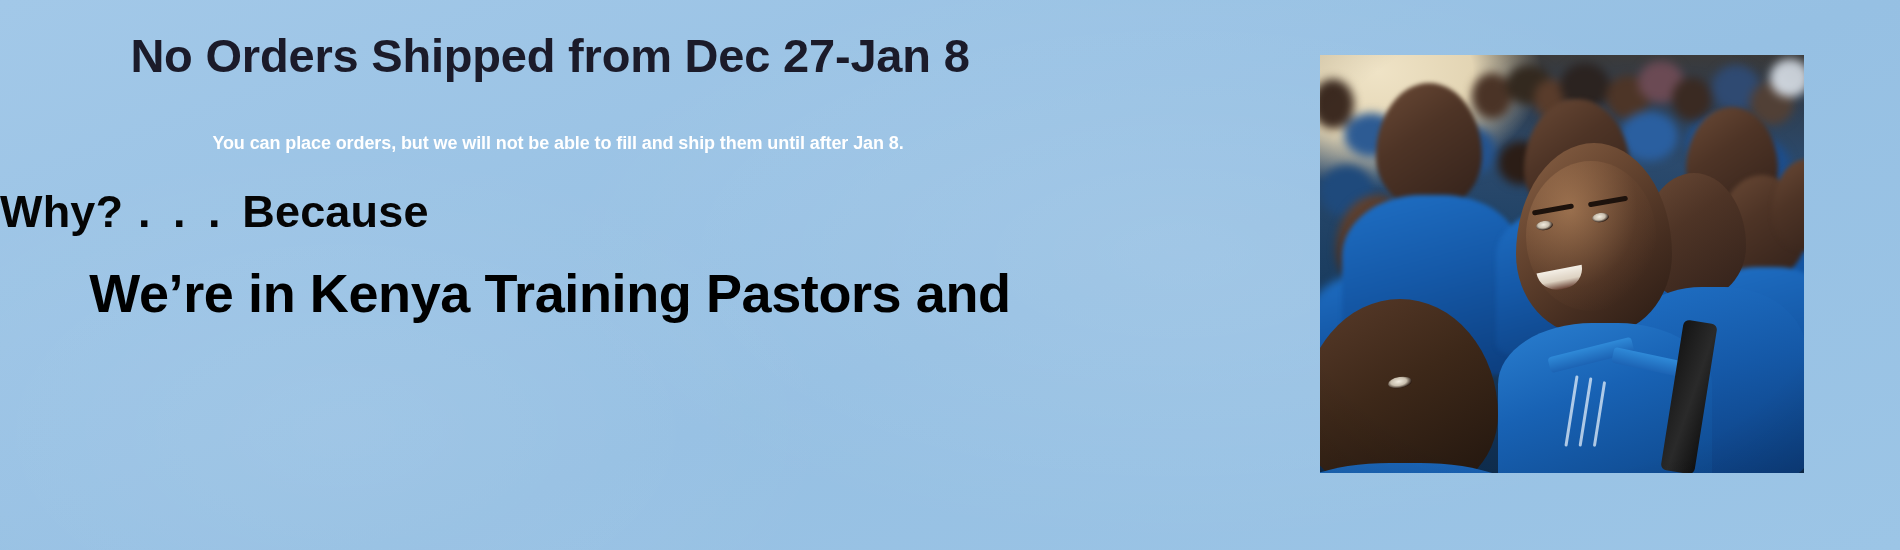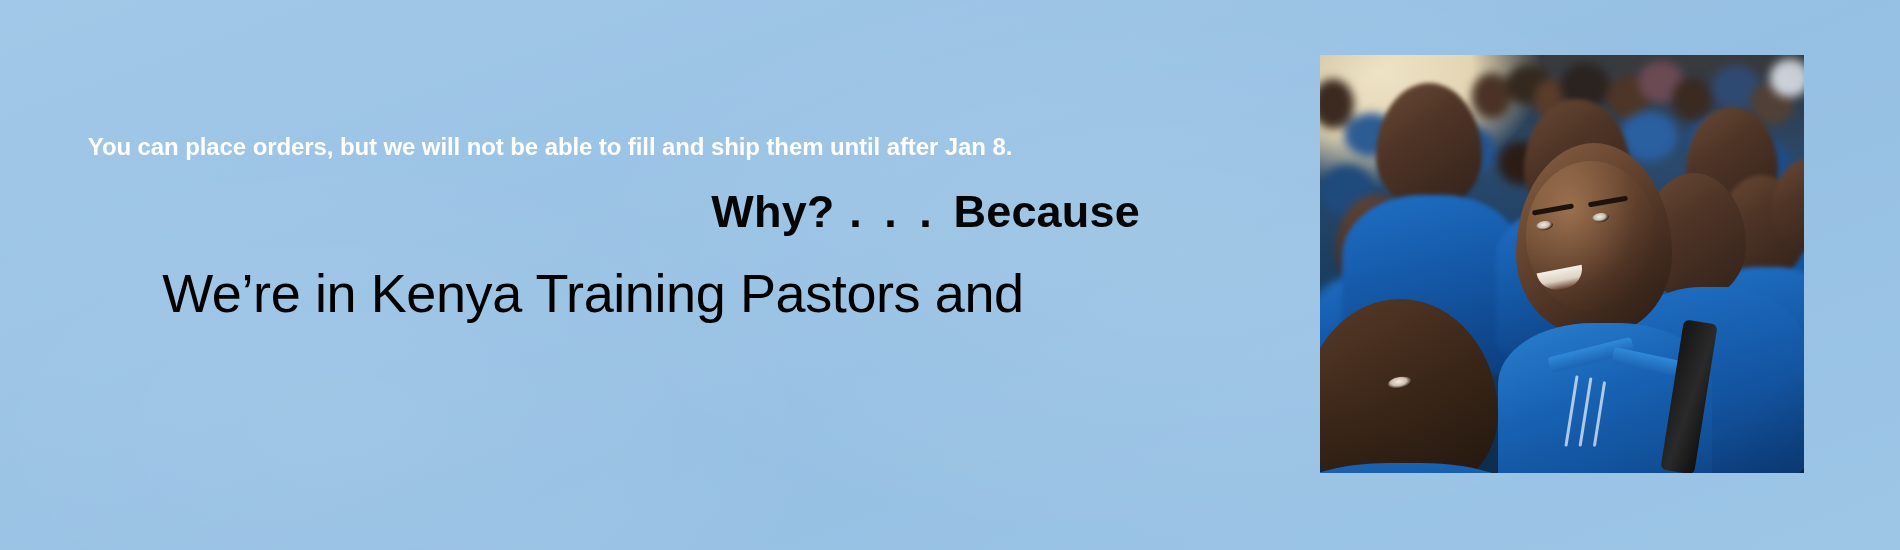--- a/index.html
+++ b/index.html
@@ -46,55 +46,55 @@
     letter-spacing: -0.2px;
     white-space: nowrap;
   }
 
   .subheadline {
     position: absolute;
     left: 0;
     top: 133px;
     width: 1100px;
     text-align: center;
-    font-size: 24px;
+    font-size: 18px;
     font-weight: bold;
     color: #ffffff;
     letter-spacing: -0.1px;
     white-space: nowrap;
+    padding-left: 8px;
   }
 
   .why-line {
     position: absolute;
     left: 0;
     top: 186px;
     width: 1140px;
-    text-align: right;
+    text-align: left;
     font-size: 45px;
     font-weight: bold;
     color: #050505;
     letter-spacing: 0.2px;
     white-space: nowrap;
   }
   .why-line .dots {
     letter-spacing: 5px;
     padding: 0 4px 0 2px;
   }
 
   .msg-line {
     position: absolute;
     left: 0;
     width: 1100px;
     text-align: center;
     font-size: 54px;
-    font-weight: normal;
+    font-weight: bold;
     color: #000000;
     letter-spacing: -0.4px;
     white-space: nowrap;
-    padding-left: 43px;
   }
   .msg-line-1 { top: 262px; }
   .msg-line-2 { top: 330px; }
 
   
   .photo {
     position: absolute;
     left: 1320px;
     top: 55px;
     width: 484px;
@@ -189,20 +189,21 @@
     pointer-events: none;
   }
 </style>
 </head>
 <body>
 
 <div class="banner">
 
   <div class="text-col">
 
+    <div class="headline">No Orders Shipped from Dec 27-Jan 8</div>
 
     <div class="subheadline">You can place orders, but we will not be able to fill and ship them until after Jan 8.</div>
 
     <div class="why-line">
       <span>Why?</span>
       <span class="dots">. . .</span>
       <span>Because</span>
     </div>
 
     <div class="msg-line msg-line-1">We’re in Kenya Training Pastors and</div>

